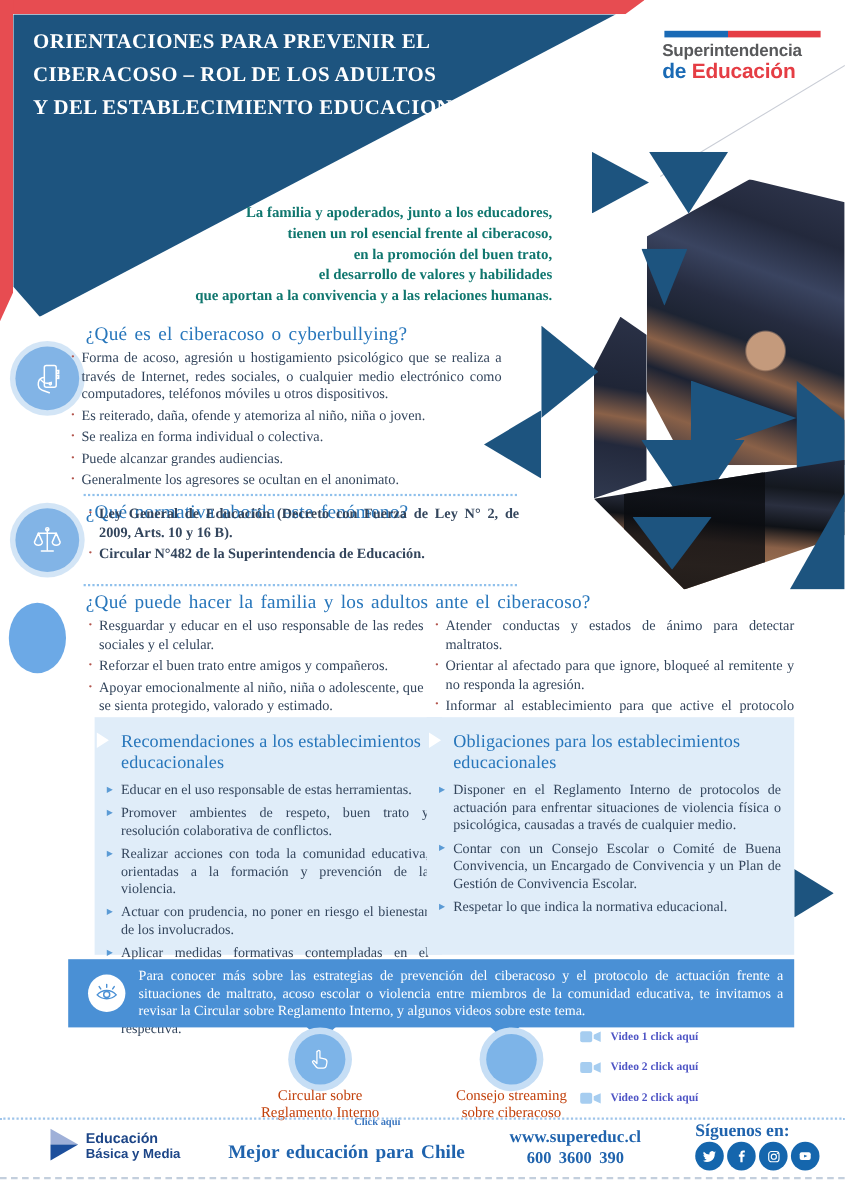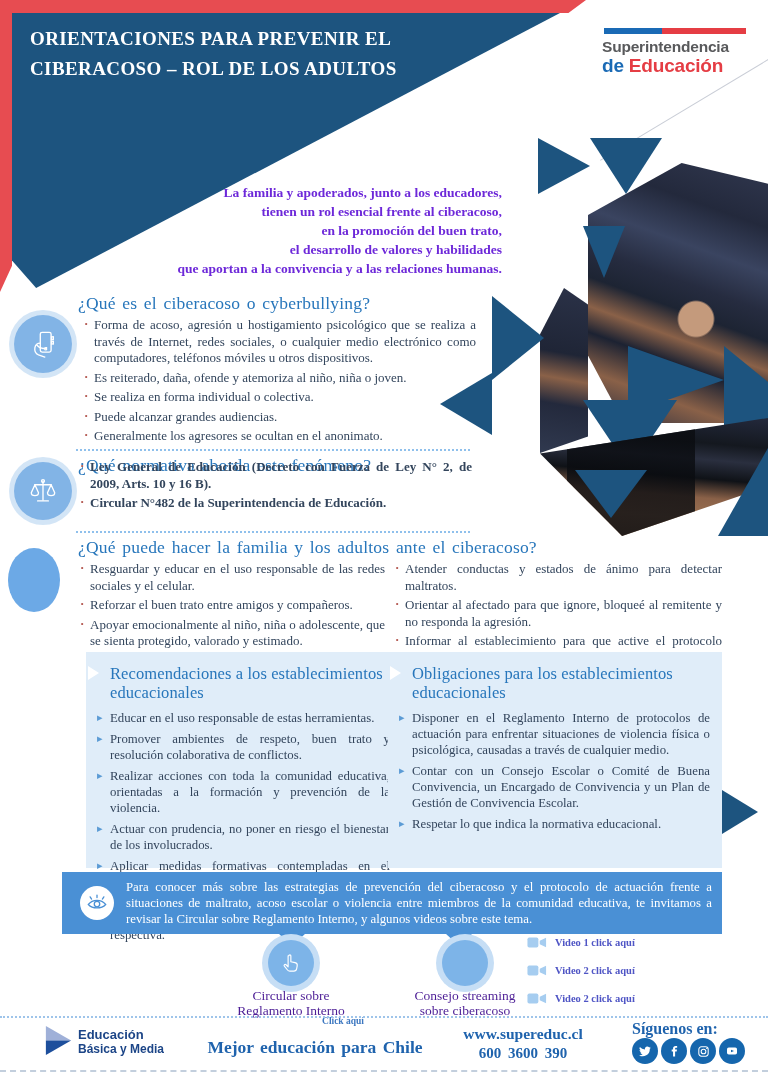--- a/index.html
+++ b/index.html
@@ -46,21 +46,21 @@
   .m6{left:10px;top:255px;width:52px;height:62px;clip-path:polygon(100% 0,0 50%,100% 100%);}
   .m7{left:198px;top:228px;width:96px;height:68px;clip-path:polygon(0 0,100% 50%,0 100%);}
   .m8{left:153px;top:282px;width:94px;height:70px;clip-path:polygon(0 0,100% 0,50% 100%);}
   .m9{left:294px;top:228px;width:44px;height:120px;clip-path:polygon(0 0,100% 30%,100% 100%,0 70%);}
   .m10{left:110px;top:300px;width:228px;height:118px;clip-path:polygon(0 30%,100% 0,100% 58%,36% 100%);}
   .m11{left:288px;top:330px;width:50px;height:88px;clip-path:polygon(100% 0,100% 100%,0 100%);}
   .m12{left:145px;top:352px;width:72px;height:48px;clip-path:polygon(0 0,100% 0,50% 100%);}
   .m13{left:153px;top:108px;width:42px;height:52px;clip-path:polygon(0 0,100% 0,50% 100%);}
 
   
-  .intro{left:130px;top:183px;width:372px;text-align:right;color:#6d28d9;
+  .intro{left:130px;top:183px;width:372px;text-align:right;color:#0f766e;
          font-weight:bold;font-size:13.5px;line-height:19px;}
   .intro span{display:block;}
 
   
   .icon-circle{width:58px;height:58px;border-radius:50%;background:#82b4e6;
                box-shadow:0 0 0 5px rgba(130,180,230,.35);
                display:flex;align-items:center;justify-content:center;}
   .sec-head{color:#2776bb;font-size:17.5px;font-weight:normal;letter-spacing:.2px;word-spacing:2px;}
   ul.dots{list-style:none;margin:0;padding:0;font-size:13px;line-height:16.5px;color:#33455c;}
   ul.dots li{position:relative;padding-left:10px;margin-bottom:3px;text-align:justify;}
@@ -87,21 +87,21 @@
   .banner-eye{position:absolute;left:18px;top:14px;width:34px;height:34px;border-radius:50%;
               background:#ffffff;display:flex;align-items:center;justify-content:center;}
   .banner-text{position:absolute;left:64px;right:10px;top:7px;color:#ffffff;font-size:12.8px;
                line-height:16px;text-align:justify;}
   .tail{width:0;height:0;border-left:14px solid transparent;border-right:14px solid transparent;
         border-top:13px solid #4a90d5;}
 
   
   .btn-circle{width:46px;height:46px;border-radius:50%;background:#7db4e8;
               box-shadow:0 0 0 6px #c6def5;display:flex;align-items:center;justify-content:center;cursor:pointer;}
-  .link-label{color:#4c1d95;font-size:13.5px;line-height:15px;text-align:center;}
+  .link-label{color:#c2410c;font-size:13.5px;line-height:15px;text-align:center;}
   .click{color:#3c77c0;font-size:9.5px;font-weight:bold;text-align:right;}
   .vrow{display:flex;align-items:center;gap:8px;cursor:pointer;}
   .vtext{color:#4f55c5;font-size:10.5px;font-weight:bold;}
 
   
   .sep-full{left:0;top:1016px;width:768px;border-top:2px dotted #9ec4ea;}
   .brand-name{color:#1c4587;font-family:"Liberation Sans",sans-serif;font-weight:bold;}
   .slogan{color:#1f63ad;font-weight:bold;font-size:17.5px;word-spacing:2px;}
   .site{color:#1f63ad;font-weight:bold;font-size:15.5px;}
   .phone{color:#1f63ad;font-weight:bold;font-size:15px;word-spacing:3px;}
@@ -115,20 +115,21 @@
 
 <div class="page">
 
   <div class="abs red-top"></div>
   <div class="abs red-left"></div>
   <div class="abs hdr-blue"></div>
 
   <div class="abs title">
     <span>ORIENTACIONES PARA PREVENIR EL</span>
     <span>CIBERACOSO – ROL DE LOS ADULTOS</span>
+    <span>Y DEL ESTABLECIMIENTO EDUCACIONAL.</span>
   </div>
 
   <div class="abs logo">
     <div class="logo-bar"></div>
     <div class="logo-l1">Superintendencia</div>
     <div class="logo-l2"><span class="logo-de">de </span><span class="logo-ed">Educación</span></div>
   </div>
   <div class="abs diag1"></div>
 
   <div class="abs mosaic">
@@ -159,21 +160,21 @@
     <svg width="36" height="36" viewBox="0 0 40 40" fill="none" stroke="#ffffff" stroke-width="1.5" stroke-linecap="round">
       <rect x="17" y="7" width="12" height="22" rx="2"></rect>
       <circle cx="23" cy="25.5" r="1.1"></circle>
       <rect x="29.5" y="12" width="2" height="3"></rect>
       <rect x="29.5" y="17" width="2" height="3"></rect>
       <path d="M17 19 q-5 0 -6 5 q-1 6 4 8 l7 2.5"></path>
       <path d="M13 21 q5 6 11 3"></path>
     </svg>
   </div>
   <div class="abs sec-head" style="left:78px;top:293px;">¿Qué es el ciberacoso o cyberbullying?</div>
-  <ul class="abs dots" style="left:84px;top:317px;width:392px;">
+  <ul class="abs dots" style="left:64px;top:317px;width:392px;">
     <li>Forma de acoso, agresión u hostigamiento psicológico que se realiza a través de Internet, redes sociales, o cualquier medio electrónico como computadores, teléfonos móviles u otros dispositivos.</li>
     <li>Es reiterado, daña, ofende y atemoriza al niño, niña o joven.</li>
     <li>Se realiza en forma individual o colectiva.</li>
     <li>Puede alcanzar grandes audiencias.</li>
     <li>Generalmente los agresores se ocultan en el anonimato.</li>
   </ul>
 
   <div class="abs dotted" style="left:76px;top:449px;width:394px;"></div>
 
   <div class="abs icon-circle" style="left:14px;top:462px;">

